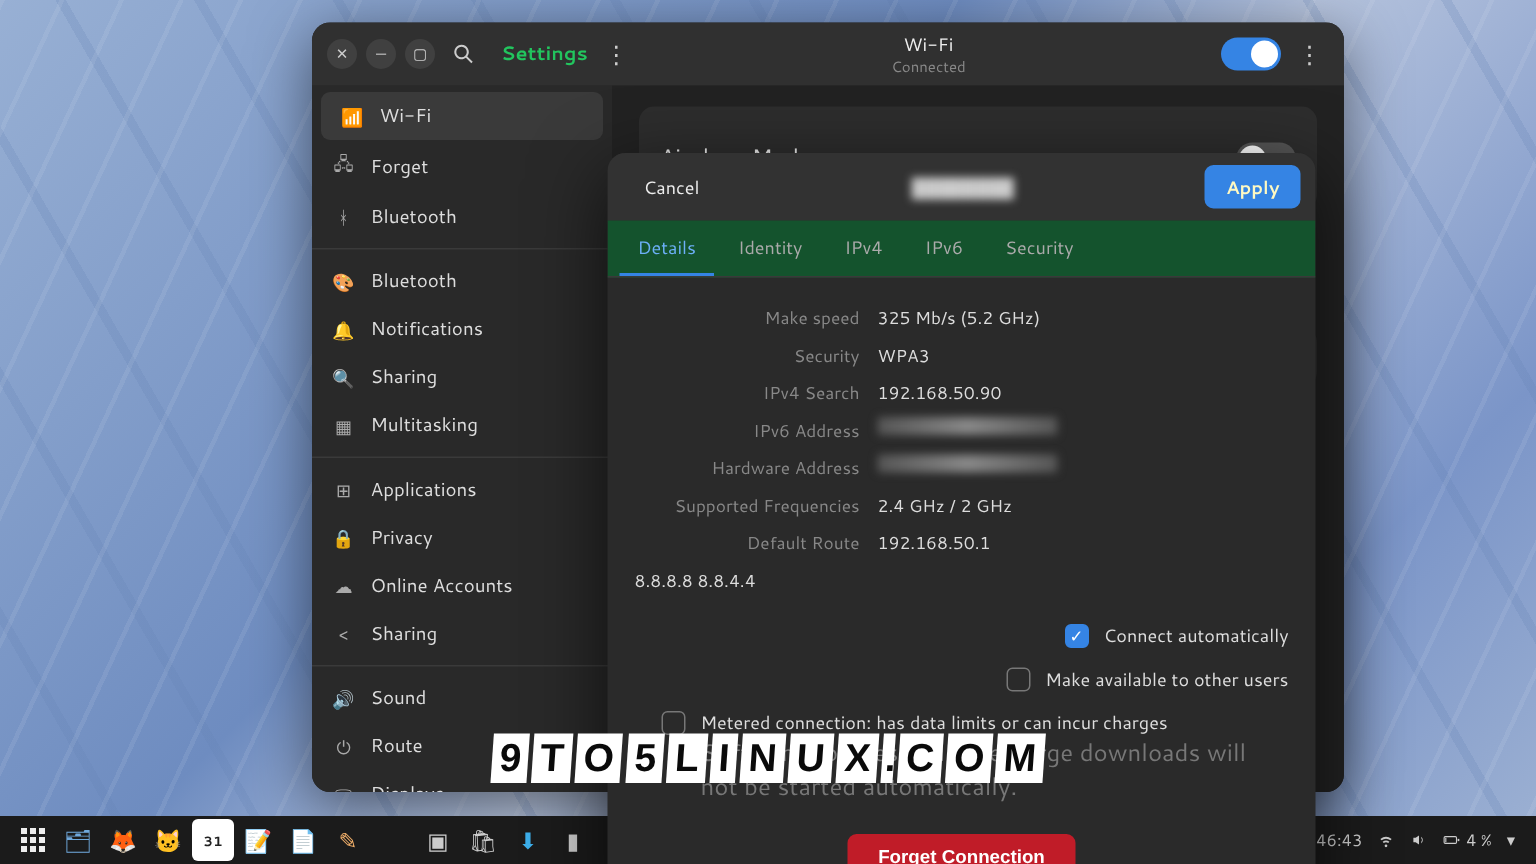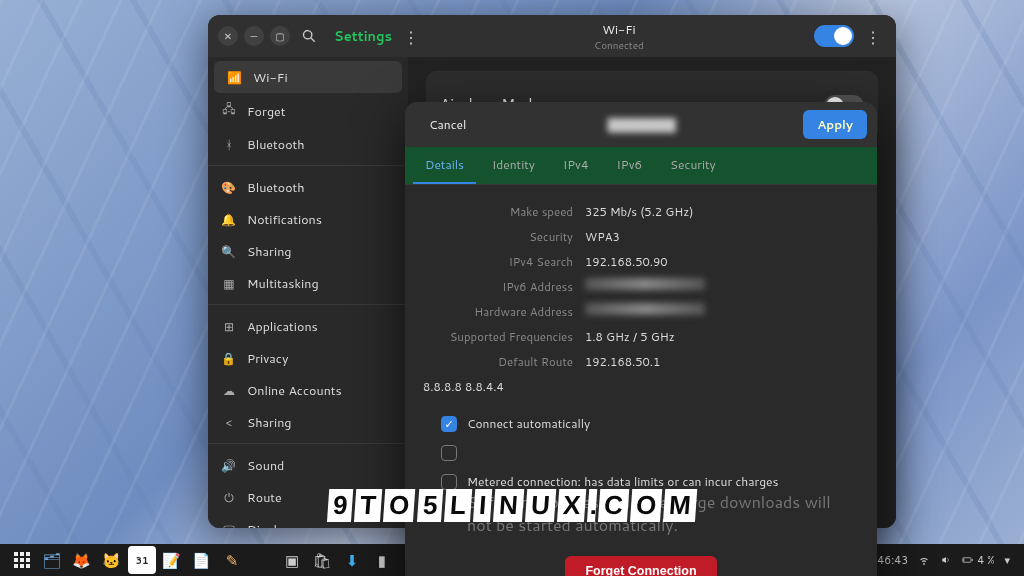--- a/index.html
+++ b/index.html
@@ -52,21 +52,21 @@
 .dlg-btn.apply { background:#3584e4; color:#fef9c3; font-weight:600; }
 .dlg-title { flex:1; text-align:center; font-size:12px; color:#ccc; filter:blur(3px); }
 .dlg-tabs { display:flex; gap:4px; padding:0 8px; border-bottom:1px solid #3a3a3a; background:#14532d; }
 .dlg-tab { padding:9px 12px; font-size:12px; color:#aaa; cursor:pointer; border-bottom:2px solid transparent; }
 .dlg-tab.active { color:#6db0f7; border-bottom-color:#3584e4; }
 .dlg-body { padding:14px 18px 18px; }
 .kv { display:flex; gap:12px; padding:4px 0; font-size:11.5px; }
 .kv .k { width:150px; text-align:right; color:#888; }
 .kv .v { color:#ddd; }
 .kv .v.blur { filter:blur(3px); background:linear-gradient(90deg,#555,#888,#555); border-radius:2px; width:120px; height:12px; }
-.chk-row { display:flex; align-items:flex-start; gap:10px; padding:6px 0 6px 18px; font-size:12px; color:#ddd; }
+.chk-row { display:flex; align-items:flex-start; gap:10px; padding:6px 0 6px 18px; font-size:12px; color:#ddd;justify-content:flex-end; }
 .chk { width:16px; height:16px; border-radius:4px; border:1.5px solid #777; display:flex; align-items:center; justify-content:center; flex-shrink:0; cursor:pointer; margin-top:1px; }
 .chk.on { background:#3584e4; border-color:#3584e4; }
 .chk.on::after { content:"✓"; color:#fff; font-size:11px; }
 .chk-row .sub { font-size:16px; color:#777; }
 .forget { margin:14px auto 4px; display:block; padding:8px 20px; background:#c01c28; color:#fff; border:none; border-radius:6px; font-size:12.5px; font-weight:600; cursor:pointer; }
 
 .taskbar { position:absolute; left:0; right:0; bottom:0; height:32px; background:#1b1b1b; display:flex; align-items:center; padding:0 8px; gap:2px; font-size:11px; color:#ccc; }
 .tb-ico { width:28px; height:28px; border-radius:6px; display:flex; align-items:center; justify-content:center; font-size:15px; cursor:pointer; }
 .tb-spacer { flex:1; }
 .tb-right { display:flex; align-items:center; gap:10px; padding-right:6px; }
@@ -221,37 +221,38 @@
         <div class="kv">
           <div class="k">IPv6 Address</div>
           <div class="v blur"></div>
         </div>
         <div class="kv">
           <div class="k">Hardware Address</div>
           <div class="v blur"></div>
         </div>
         <div class="kv">
           <div class="k">Supported Frequencies</div>
-          <div class="v">1.8 GHz / 5 GHz</div>
+          <div class="v">2.4 GHz / 2 GHz</div>
         </div>
         <div class="kv">
           <div class="k">Default Route</div>
           <div class="v">192.168.50.1</div>
         </div>
         <div class="kv">
           <div class="v">8.8.8.8 8.8.4.4</div>
         </div>
       </div>
     <div style="height:10px"></div>
     <div class="chk-row">
       <div class="chk on"></div>
       <div>Connect automatically</div>
     </div>
     <div class="chk-row">
       <div class="chk"></div>
+      <div>Make available to other users</div>
     </div>
     <div class="chk-row">
       <div class="chk"></div>
       <div>
         <div>Metered connection: has data limits or can incur charges</div>
         <div class="sub">Software updates and other large downloads will not be started automatically.</div>
       </div>
     </div>
     <button class="forget">Forget Connection</button>
   </div>

